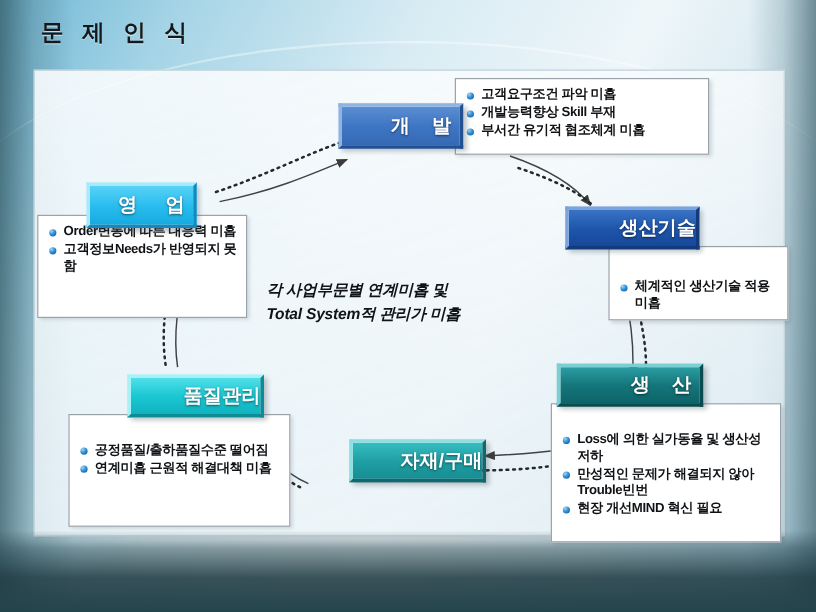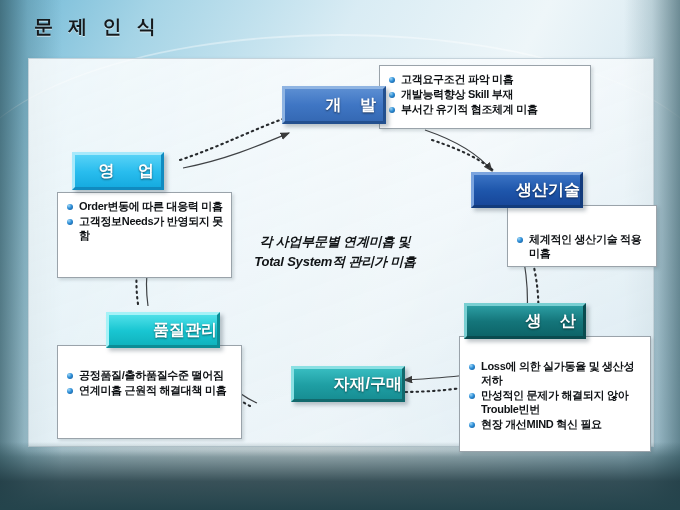--- a/index.html
+++ b/index.html
@@ -121,21 +121,21 @@
     width: 6px; height: 6px;
     border-radius: 50%;
     background: radial-gradient(circle at 32% 28%, #9fd6f6 0%, #2e8fd8 45%, #10518f 100%);
   }
 
   
   #center-note {
     position: absolute;
     left: 222px; top: 232px;
     width: 226px;
-    text-align: center;
+    text-align: left;
     font-style: italic;
     font-weight: bold;
     font-size: 13px;
     line-height: 1.55;
     color: #111416;
     letter-spacing: -0.2px;
     z-index: 3;
   }
   #center-note .l2 { white-space: nowrap; }
 </style>
@@ -189,21 +189,21 @@
       <li>개발능력향상 Skill 부재</li>
       <li>부서간 유기적 협조체계 미흡</li>
     </ul>
   </div>
 
   <div class="hdr sp" style="left:72px; top:152px; width:92px; height:38px;
               background:linear-gradient(180deg,#57d2f6 0%,#29bdee 52%,#16abe0 100%);
               border-color:#a8e9fb #108bc0 #108bc0 #a8e9fb;font-family:Liberation Mono, monospace;">
     <span class="lbl">영 업</span>
   </div>
-  <div class="bbox" style="left:31px; top:192px; width:175px; height:86px;margin-left:26px;">
+  <div class="bbox" style="left:31px; top:179px; width:175px; height:86px;">
     <ul>
       <li>Order변동에 따른 대응력 미흡</li>
       <li>고객정보Needs가 반영되지 못함</li>
     </ul>
   </div>
 
   <div class="hdr" style="left:471px; top:172px; width:112px; height:36px;
               background:linear-gradient(180deg,#3a73c4 0%,#1e56ab 52%,#17479a 100%);
               border-color:#7ba4de #123b7c #123b7c #7ba4de;">
     <span class="lbl">생산기술</span>

